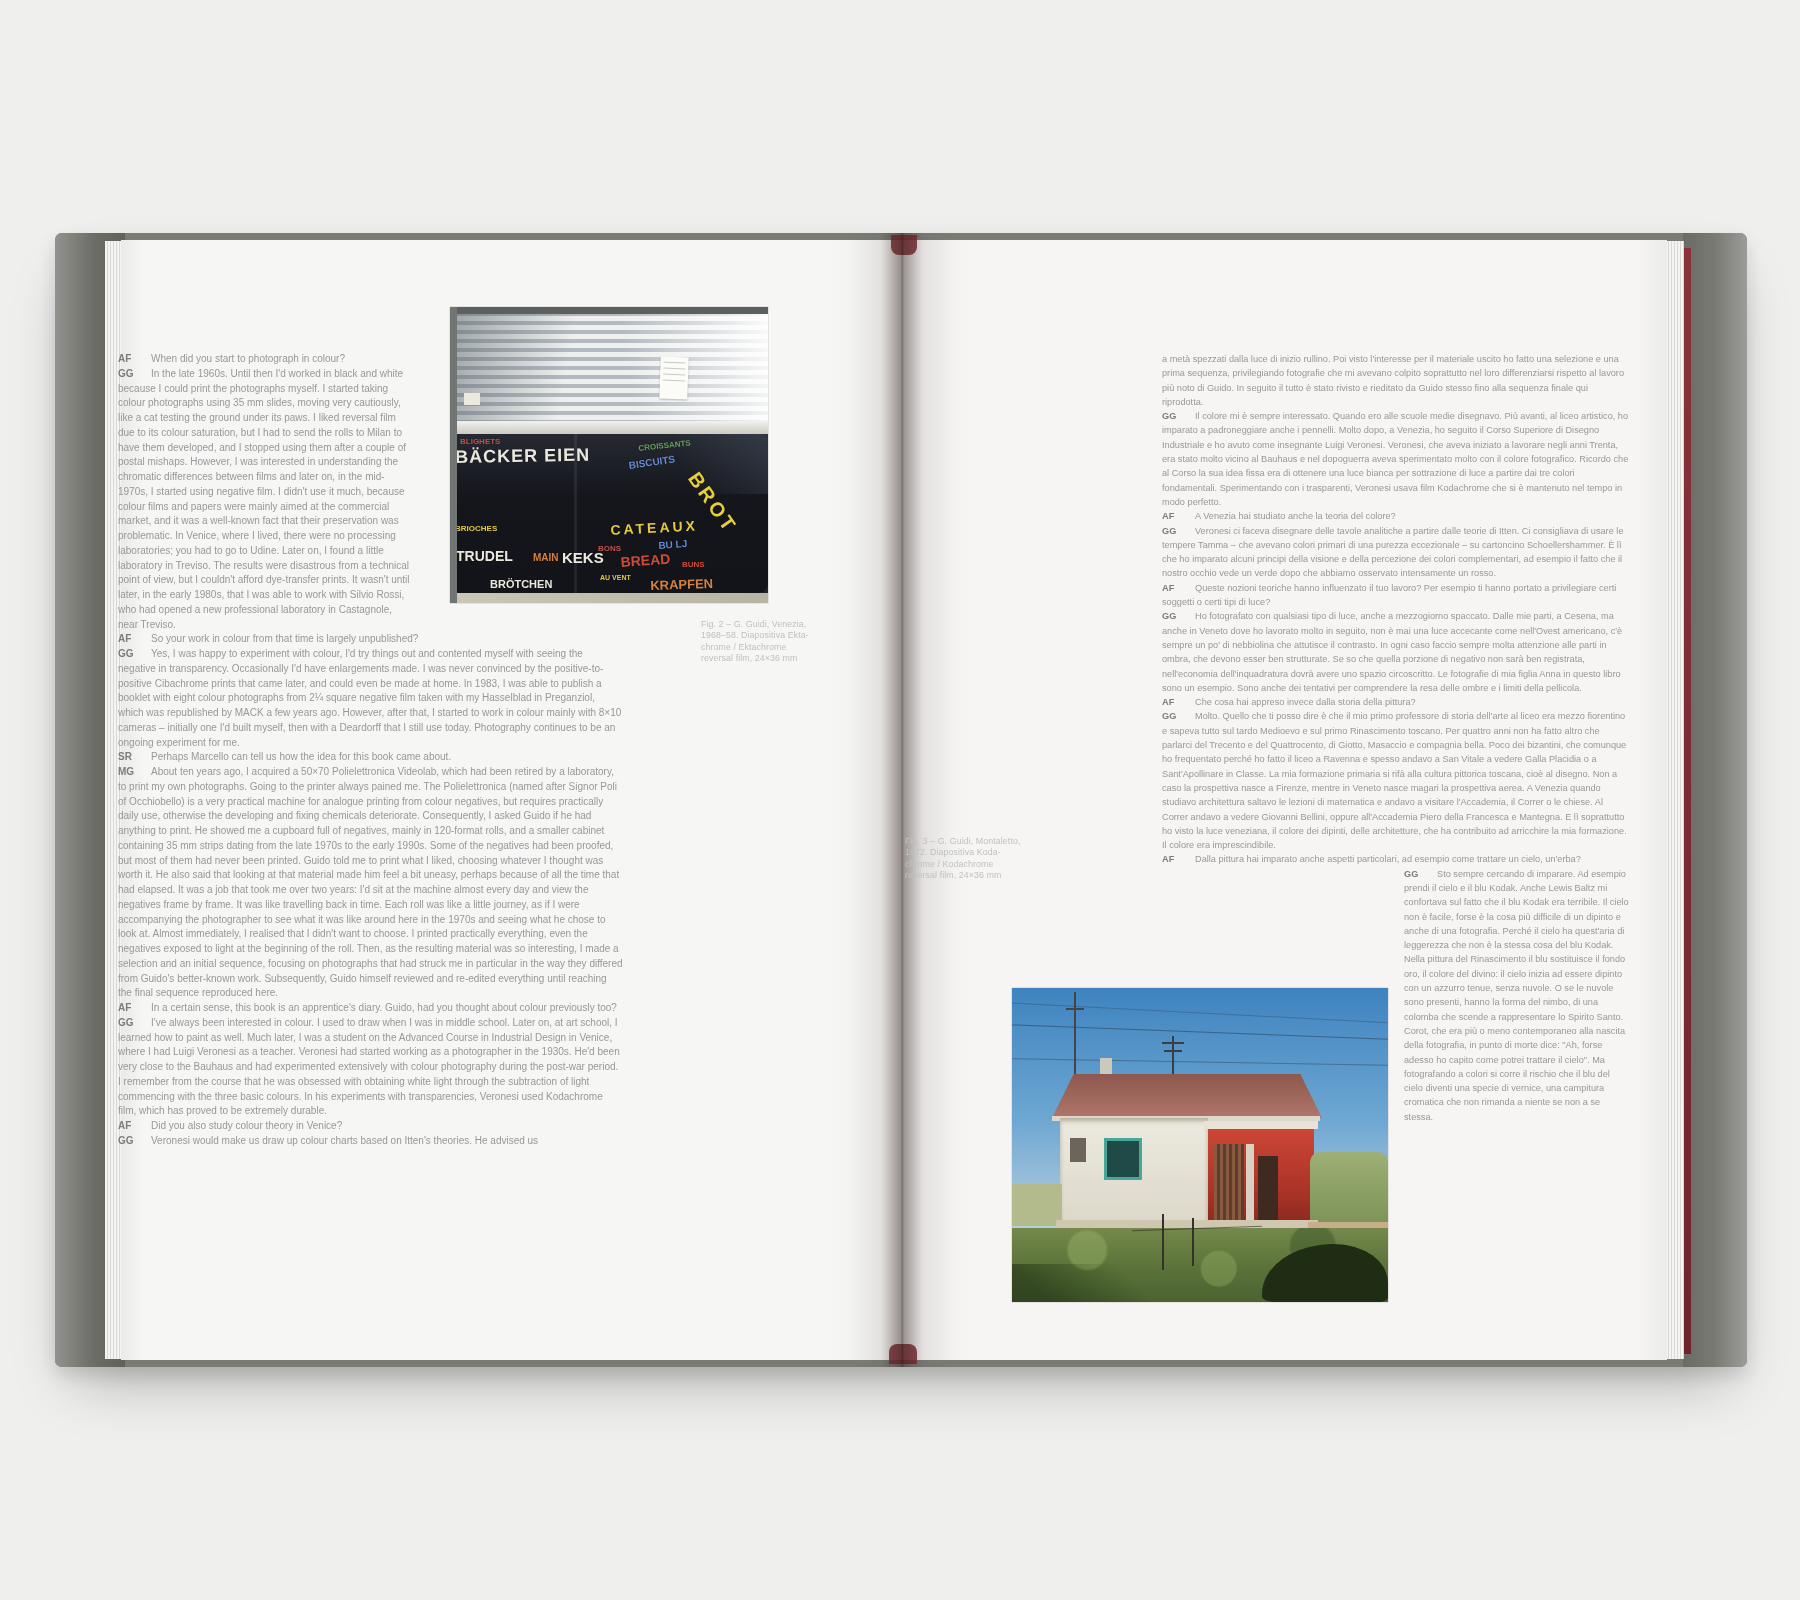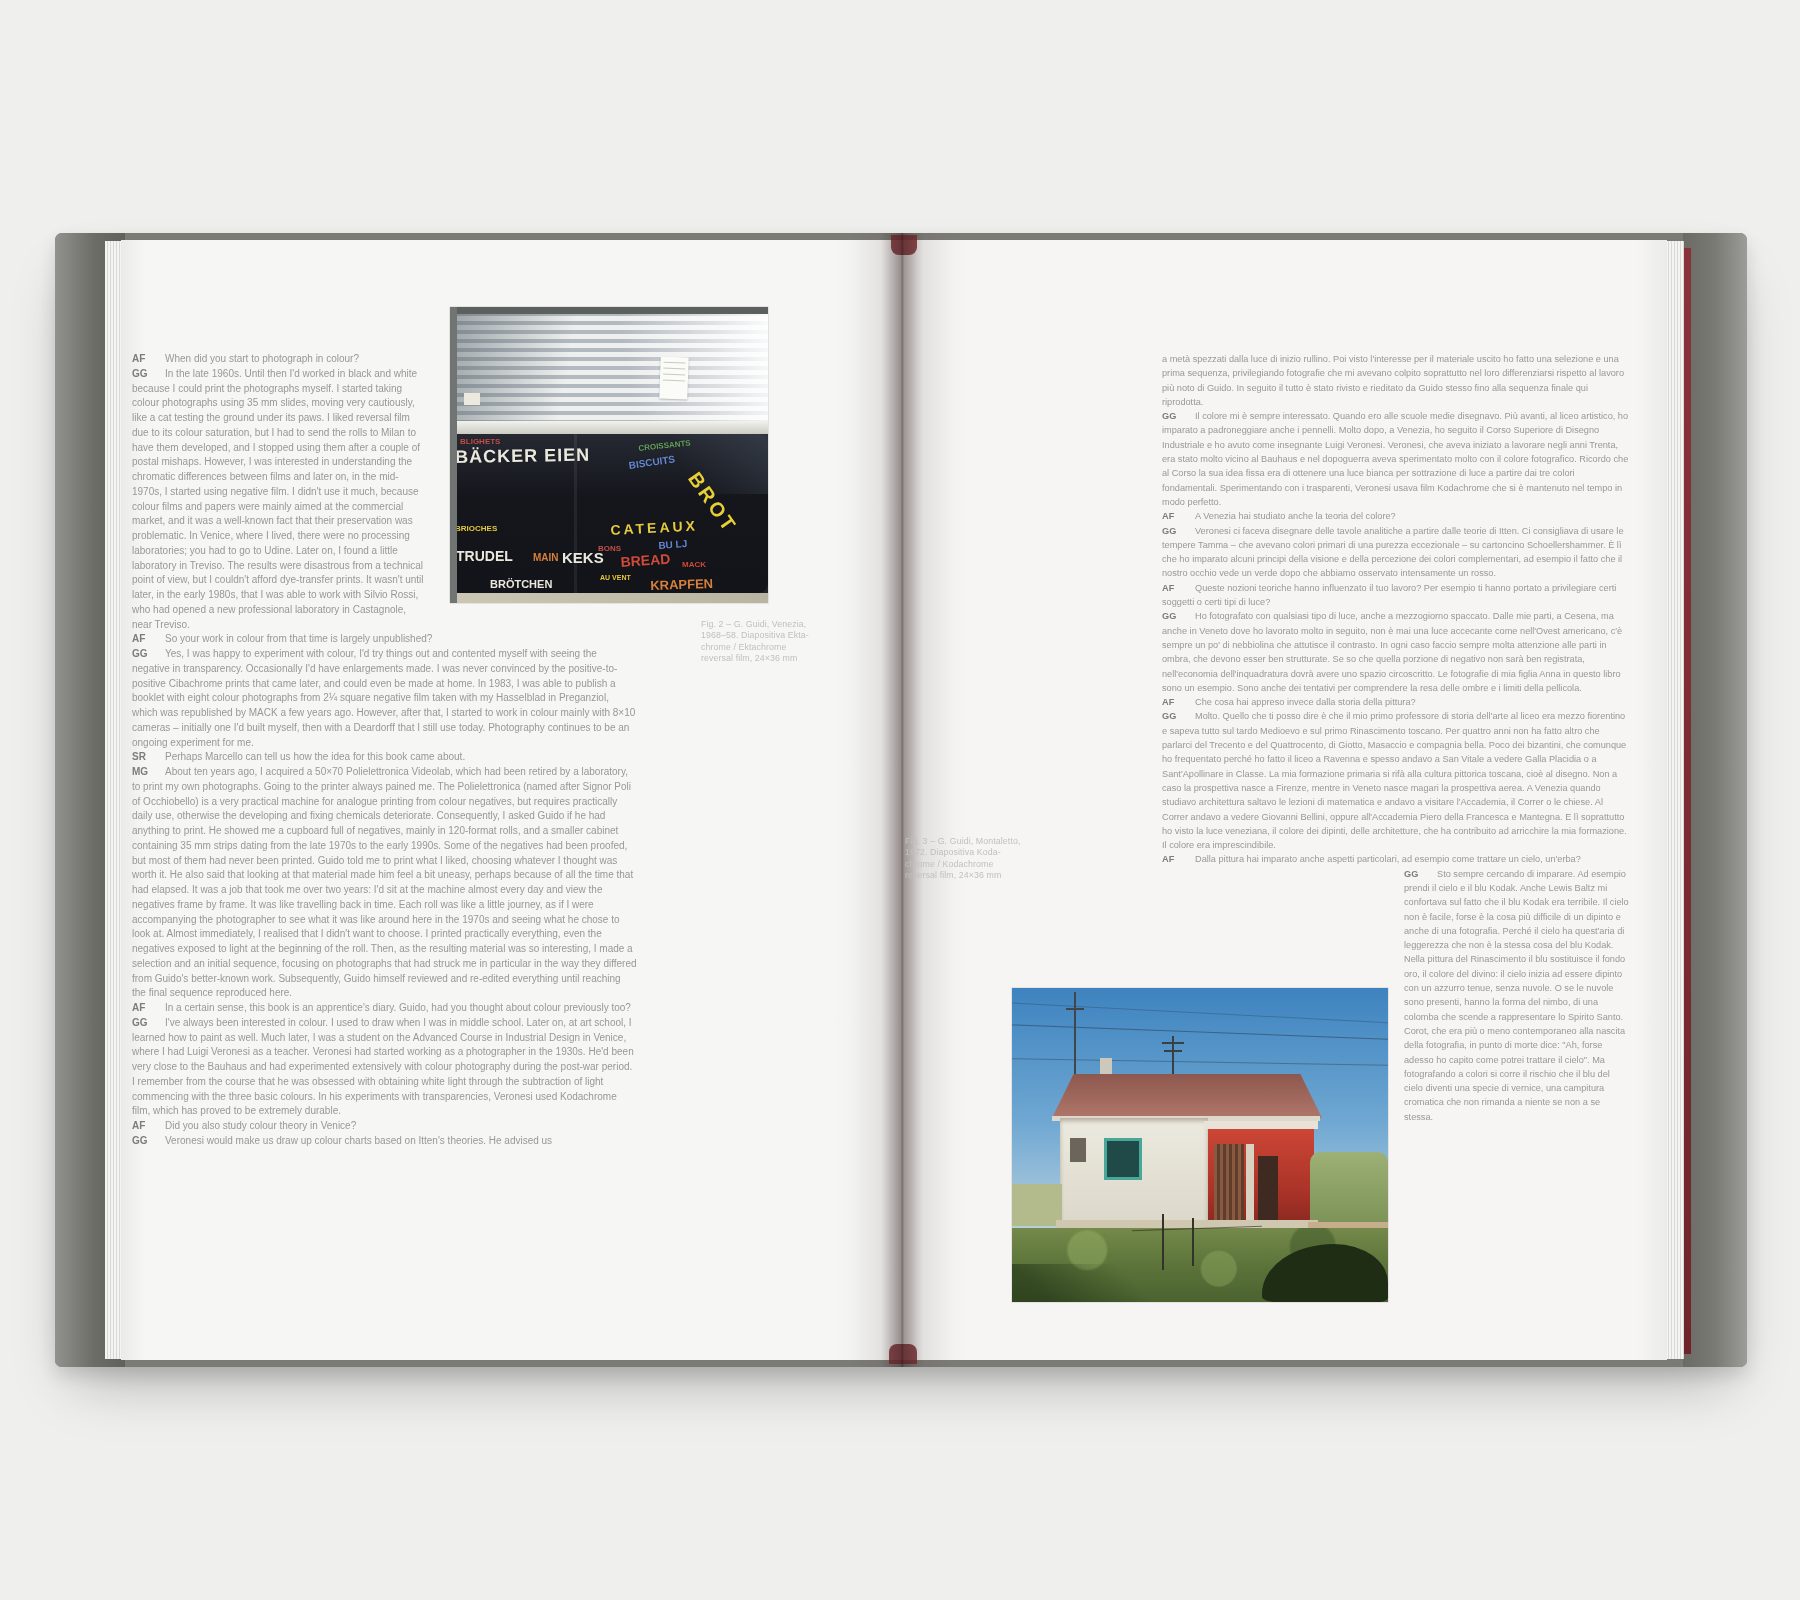--- a/index.html
+++ b/index.html
@@ -24,21 +24,21 @@
   .gutter{position:absolute;left:794px;top:0;width:106px;height:100%;
         background:linear-gradient(90deg,rgba(0,0,0,0) 0%,rgba(60,40,40,.07) 30%,rgba(48,28,28,.42) 49%,
         rgba(30,14,16,.55) 50%,rgba(48,28,28,.38) 52%,rgba(60,40,40,.07) 70%,rgba(0,0,0,0) 100%);}
   .red-gutter-top{position:absolute;left:836px;top:2px;width:26px;height:20px;background:#7c2b31;
         border-radius:0 0 8px 8px;opacity:.85;}
   .red-gutter-bottom{position:absolute;left:834px;bottom:3px;width:28px;height:20px;background:#7c2b31;
         border-radius:8px 8px 0 0;opacity:.85;}
 
   
   .col{position:absolute;color:#98989a;text-align:left;}
-  #left-text{left:132px;top:352px;width:505px;font-size:10px;line-height:14.75px;}
+  #left-text{left:118px;top:352px;width:505px;font-size:10px;line-height:14.75px;}
   #right-text{left:1162px;top:352px;width:468px;font-size:9.2px;line-height:14.3px;}
   .col p{margin:0;}
   .tag{font-weight:bold;color:#7c7c7e;display:inline-block;min-width:33px;}
   .fig-spacer{float:right;width:202px;height:262px;margin-left:10px;}
   .wrap-spacer{float:left;width:230px;height:330px;margin-right:12px;margin-bottom:6px;}
 
   
   .caption{position:absolute;color:#c0c0be;font-size:8.8px;line-height:11.4px;letter-spacing:.1px;}
   #cap1{left:701px;top:619px;width:120px;}
   #cap2{left:905px;top:836px;width:130px;}
@@ -168,21 +168,21 @@
         <span class="pw" style="left: 178px; top: 26px; font-size: 10px; color: rgb(100, 136, 210); transform: rotate(-8deg);">BISCUITS</span>
         <span class="pw" style="left: 5px; top: 90px; font-size: 8px; color: rgb(229, 203, 61);">BRIOCHES</span>
         <span class="pw" style="left: 160px; top: 88px; font-size: 14px; color: rgb(229, 203, 61); transform: rotate(-3deg); letter-spacing: 3px;">CATEAUX</span>
         <span class="pw" style="left: 208px; top: 106px; font-size: 10px; color: rgb(100, 136, 210); transform: rotate(-4deg);">BU LJ</span>
         <span class="pw" style="left: 148px; top: 110px; font-size: 8px; color: rgb(195, 82, 74);">BONS</span>
         <span class="pw" style="left: 252px; top: 34px; font-size: 20px; color: rgb(232, 207, 53); transform: rotate(55deg); letter-spacing: 3px;">BROT</span>
         <span class="pw" style="left: 6px; top: 114px; font-size: 14px; color: rgb(235, 233, 221);">TRUDEL</span>
         <span class="pw" style="left: 83px; top: 118px; font-size: 10px; color: rgb(214, 129, 61);">MAIN</span>
         <span class="pw" style="left: 112px; top: 115px; font-size: 15px; color: rgb(235, 233, 221);">KEKS</span>
         <span class="pw" style="left: 170px; top: 120px; font-size: 14px; color: rgb(207, 75, 58); transform: rotate(-4deg);">BREAD</span>
-        <span class="pw" style="left: 232px; top: 126px; font-size: 8px; color: rgb(207, 75, 58);">MACK</span>
+        <span class="pw" style="left: 232px; top: 126px; font-size: 8px; color: rgb(207, 75, 58);">BUNS</span>
         <span class="pw" style="left: 150px; top: 140px; font-size: 7px; color: rgb(229, 203, 61);">AU VENT</span>
         <span class="pw" style="left: 40px; top: 144px; font-size: 11px; color: rgb(235, 233, 221);">BRÖTCHEN</span>
         <span class="pw" style="left: 200px; top: 144px; font-size: 13px; color: rgb(214, 129, 61); transform: rotate(-2deg);">KRAPFEN</span>
       </div>
     <div class="sill-bottom"></div>
     <div class="frame-left"></div>
   </div>
   <div id="cap1" class="caption">
       <div class="cap-line">Fig. 2 – G. Guidi, Venezia,</div>
       <div class="cap-line">1968–58. Diapositiva Ekta-</div>

